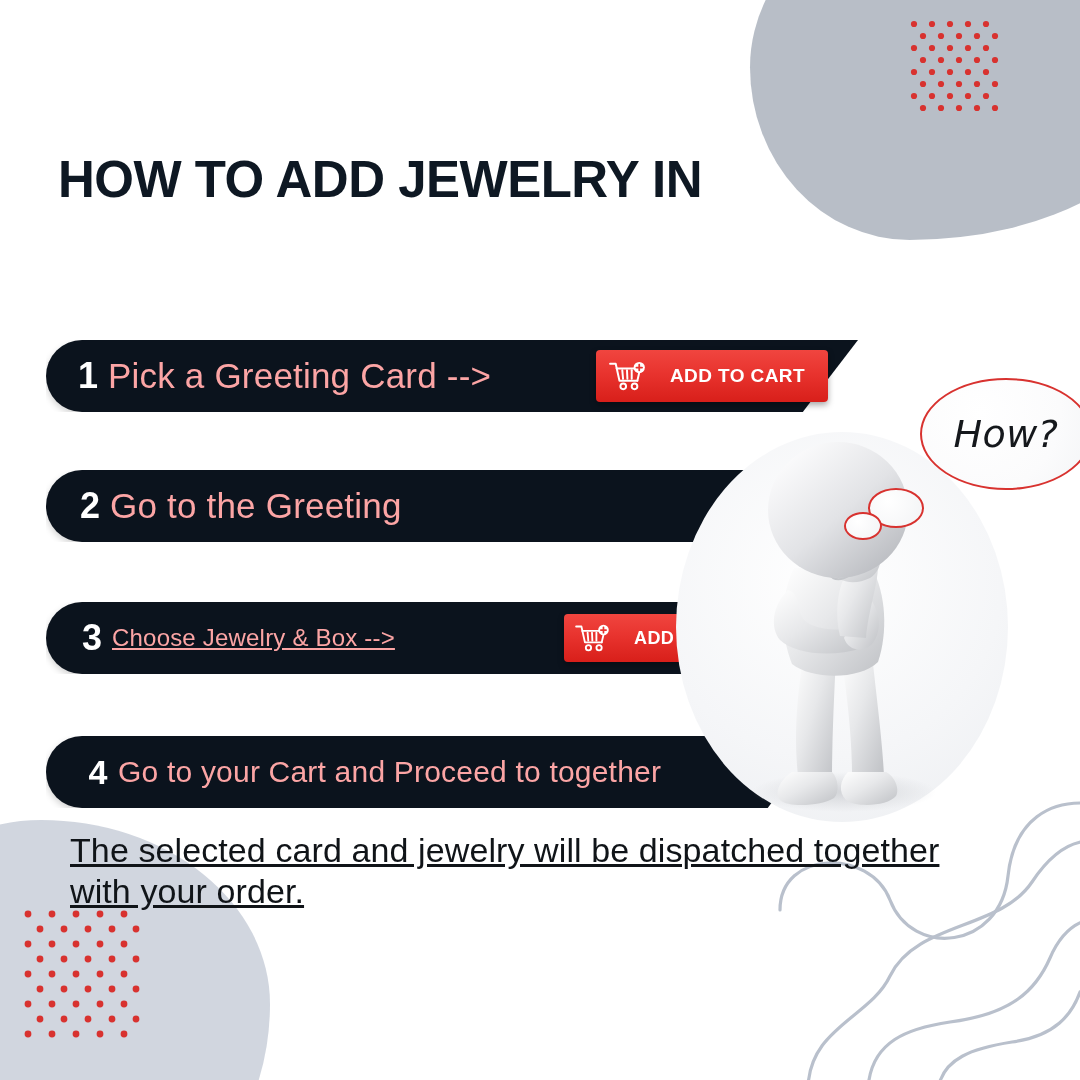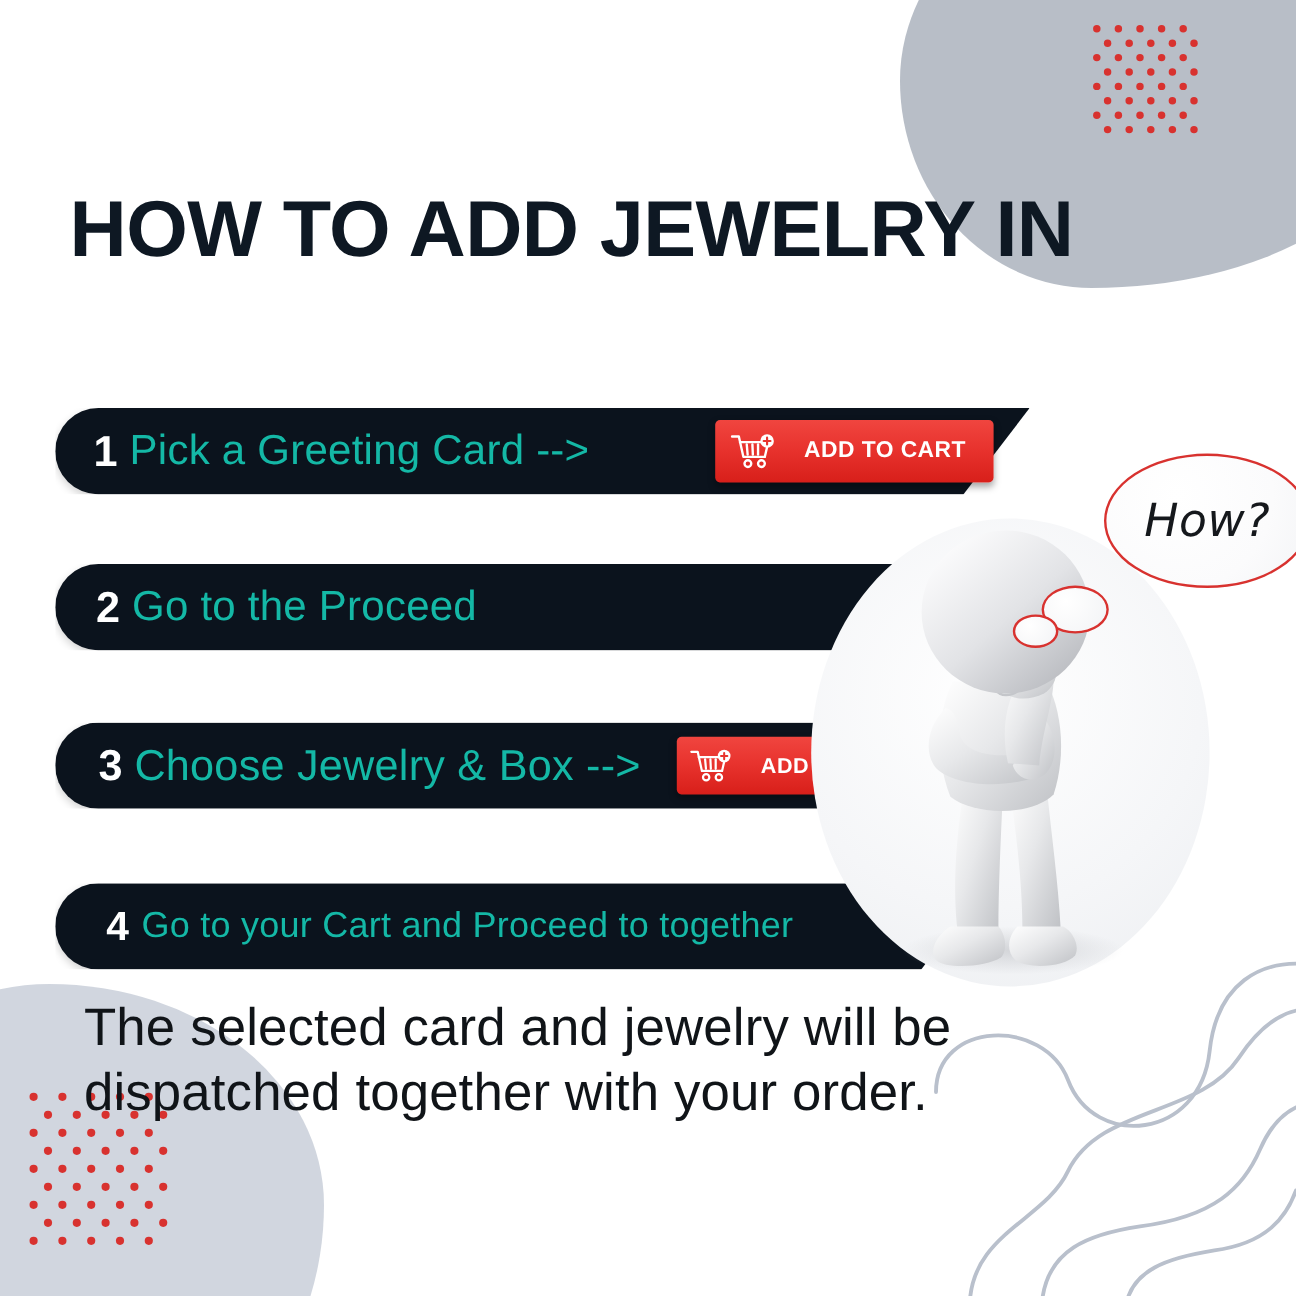--- a/index.html
+++ b/index.html
@@ -47,21 +47,21 @@
     right: -10px; bottom: -10px;
     width: 340px; height: 300px;
   }
 
   
   .headline {
     position: absolute;
     left: 58px; top: 144px;
     width: 900px;
     color: #0e1823;
-    font-size: 66px;
+    font-size: 51px;
     font-weight: 700;
     letter-spacing: -0.5px;
     line-height: 1.42;
   }
   .headline .l2 { display: block; }
 
   
   .step {
     position: absolute;
     height: 72px;
@@ -78,21 +78,21 @@
     color: #ffffff;
     width: 40px;
     text-align: center;
     flex: 0 0 auto;
   }
   .step .label {
     font-size: 35px;
     font-weight: 400;
     letter-spacing: .2px;
     white-space: nowrap;
-    color: #14b8a6;
+    color: #fca5a5;
   }
 
   #step1 {
     left: 46px; top: 340px; width: 790px;
     border-radius: 36px 0 0 36px;
     -webkit-clip-path: polygon(0 0, 100% 0, 93.2% 100%, 0 100%);
     clip-path: polygon(0 0, 100% 0, 93.2% 100%, 0 100%);
     padding-left: 22px;
   }
   #step2 {
@@ -111,21 +111,21 @@
   }
   #step4 {
     left: 46px; top: 736px; width: 744px;
     border-radius: 36px 0 0 36px;
     -webkit-clip-path: polygon(0 0, 100% 0, 93% 100%, 0 100%);
     clip-path: polygon(0 0, 100% 0, 93% 100%, 0 100%);
     padding-left: 32px;
   }
   #step4 .num { font-size: 34px; }
   #step4 .label { font-size: 30px; }
-  #step3 .label { font-size: 36px; }
+  #step3 .label { font-size: 24px; text-decoration: underline; }
 
   
   .cart-btn {
     position: absolute;
     display: flex;
     align-items: center;
     gap: 24px;
     background: linear-gradient(180deg, #f0453f 0%, #e8332e 46%, #d81f1a 100%);
     border-radius: 4px;
     box-shadow: 0 3px 6px rgba(0,0,0,.35);
@@ -189,25 +189,26 @@
     background: radial-gradient(circle at 35% 30%, #ffffff 0%, #f2f3f5 100%);
   }
   #bubble-dot-1 { left: 868px; top: 488px; width: 52px; height: 36px; }
   #bubble-dot-2 { left: 844px; top: 512px; width: 34px; height: 24px; }
 
   
   .footer {
     position: absolute;
     left: 70px; top: 830px;
     width: 920px;
-    font-size: 44px;
+    font-size: 34px;
     line-height: 1.22;
     color: #101418;
     font-weight: 400;
     letter-spacing: .1px;
+    text-decoration: underline;
   }
 </style>
 </head>
 <body>
 
 <div class="canvas">
 
   <div class="deco blob-tr"></div>
 
   <svg class="deco dots-tr" viewBox="0 0 130 95">
@@ -340,21 +341,21 @@
       <g stroke="#e8332e" stroke-width="1.9" stroke-linecap="round">
         <path d="M33 5 L33 11"></path>
         <path d="M30 8 L36 8"></path>
       </g>
     </svg>
     <span class="cart-label">ADD TO CART</span>
   </div>
 
   <div class="step" id="step2">
     <span class="num">2</span>
-    <span class="label">Go to the Proceed</span>
+    <span class="label">Go to the Greeting</span>
   </div>
 
   <div class="step" id="step3">
     <span class="num">3</span>
     <span class="label">Choose Jewelry &amp; Box --&gt;</span>
   </div>
 
   <div class="cart-btn" id="cart2">
     <svg class="cart-icon" width="36" height="30" viewBox="0 0 40 34">
       <g fill="none" stroke="#ffffff" stroke-width="2.1" stroke-linecap="round" stroke-linejoin="round">

